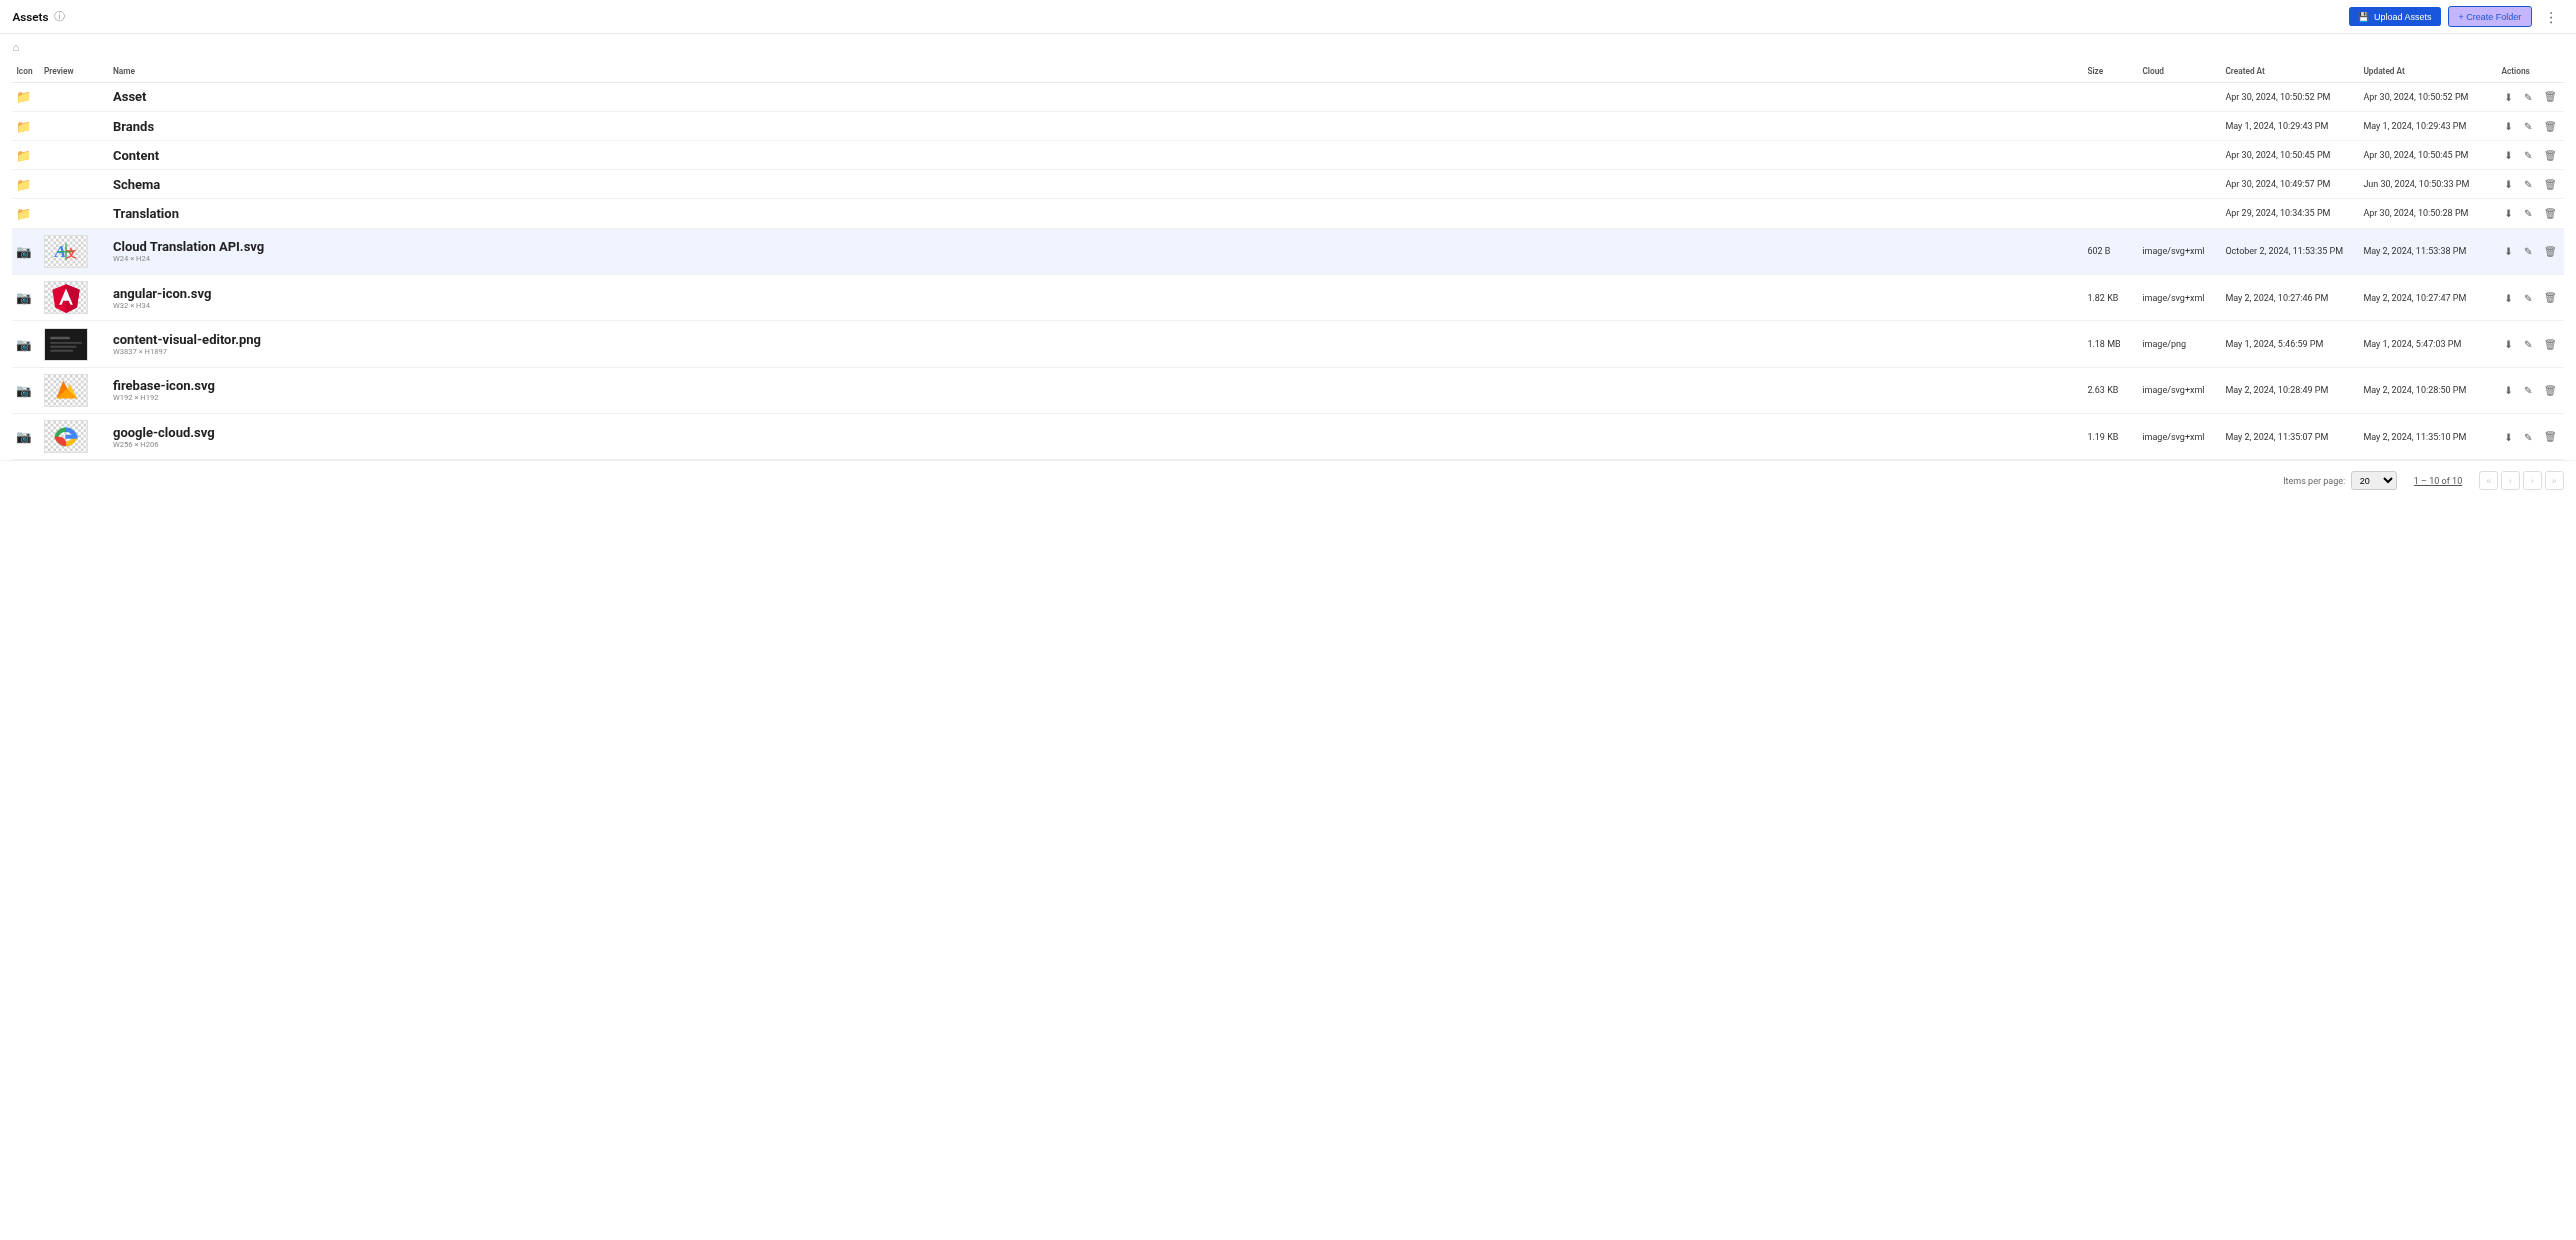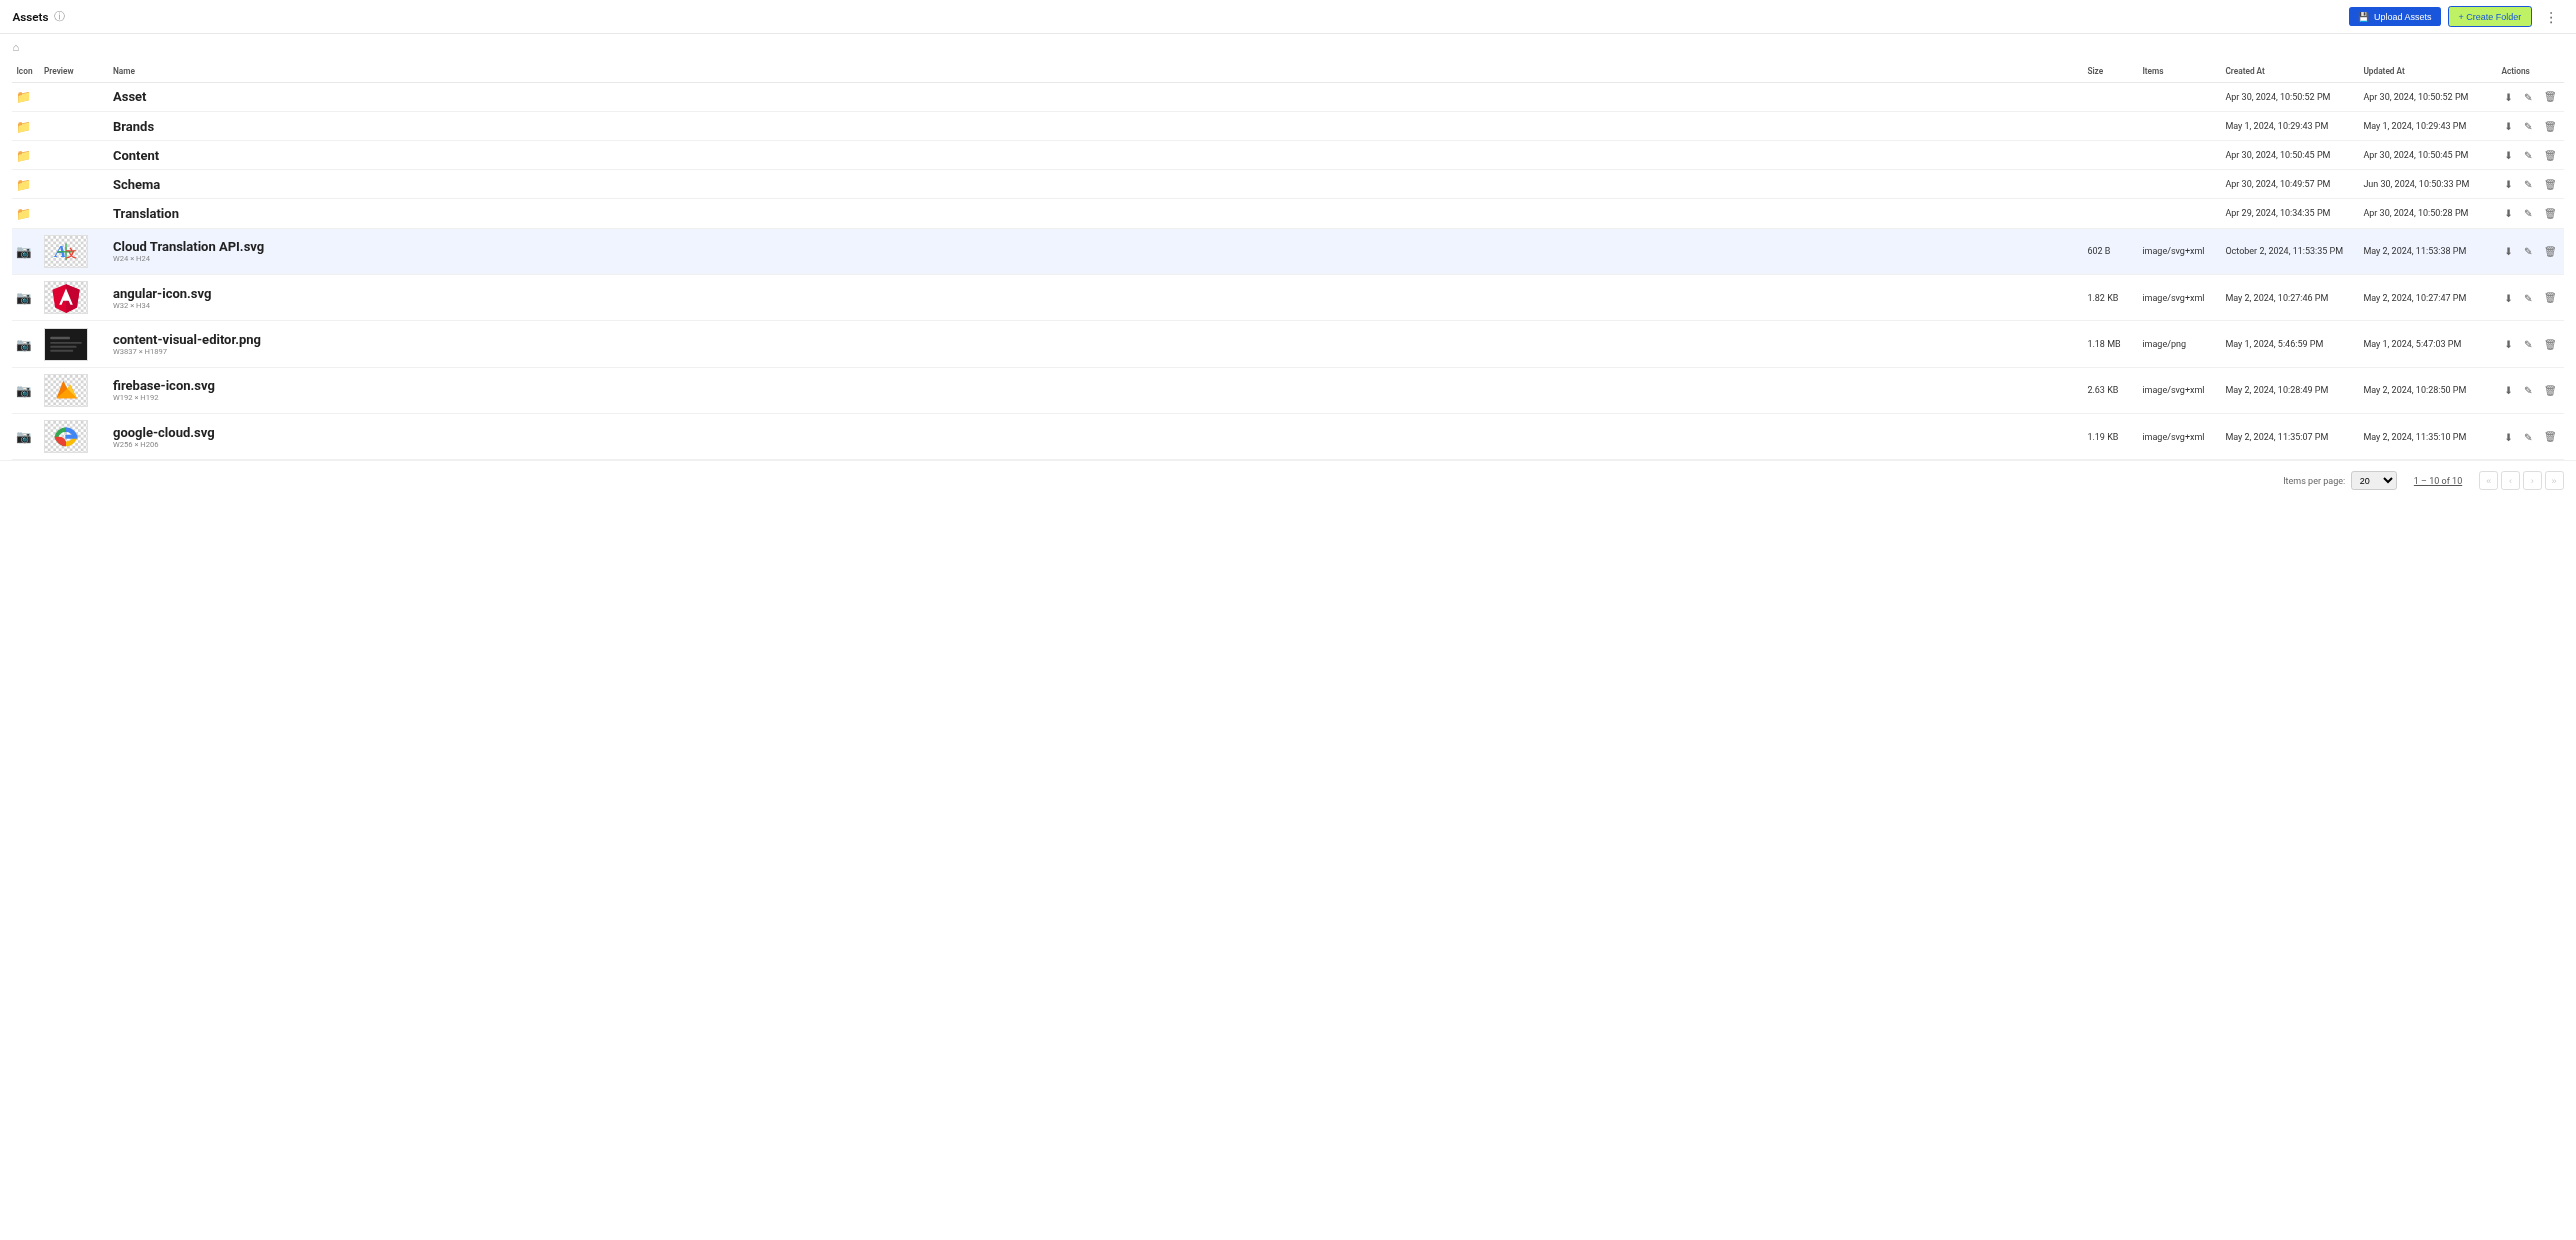--- a/index.html
+++ b/index.html
@@ -12,21 +12,21 @@
     .top-bar-left { display: flex; align-items: center; gap: 5.5px; }
     .page-title { font-size: 11.7px; font-weight: 600; color: #111; }
     .help-icon { color: #999; font-size: 11px; cursor: pointer; }
     .top-bar-right { display: flex; align-items: center; gap: 6.9px; }
 
     .btn-upload {
       background: #1a56db; color: #fff; border: none; border-radius: 2.8px;
       padding: 4.8px 9.6px; font-size: 9px; cursor: pointer; display: flex; align-items: center; gap: 4.1px;
     }
     .btn-create-folder {
-      background: #bef264; color: #1a56db; border: 1.4px solid #1a56db; border-radius: 2.8px;
+      background: #c4b5fd; color: #1a56db; border: 1.4px solid #1a56db; border-radius: 2.8px;
       padding: 4.8px 9.6px; font-size: 9px; cursor: pointer; display: flex; align-items: flex-start; gap: 4.1px; font-weight: 500;
     }
     .kebab-btn { background: none; border: none; cursor: pointer; font-size: 13.8px; color: #555; padding: 2.8px 5.5px; }
 
     .breadcrumb-bar { padding: 6.9px 12.4px; }
     .home-icon { color: #999; font-size: 11px; cursor: pointer; }
 
     .table-container { padding: 0 12.4px; }
 
     table { width: 100%; border-collapse: collapse; }
@@ -109,21 +109,21 @@
 </div>
 
 <div class="table-container">
   <table>
     <thead>
       <tr>
         <th class="col-icon">Icon</th>
         <th class="col-preview">Preview</th>
         <th class="col-name">Name</th>
         <th class="col-size">Size</th>
-        <th class="col-type">Items</th>
+        <th class="col-type">Cloud</th>
         <th class="col-created">Created At</th>
         <th class="col-updated">Updated At</th>
         <th class="col-actions">Actions</th>
       </tr>
     </thead>
     <tbody id="table-body">
     <tr>
     <td class="col-icon">
       <span class="folder-icon">📁</span>
     </td>

